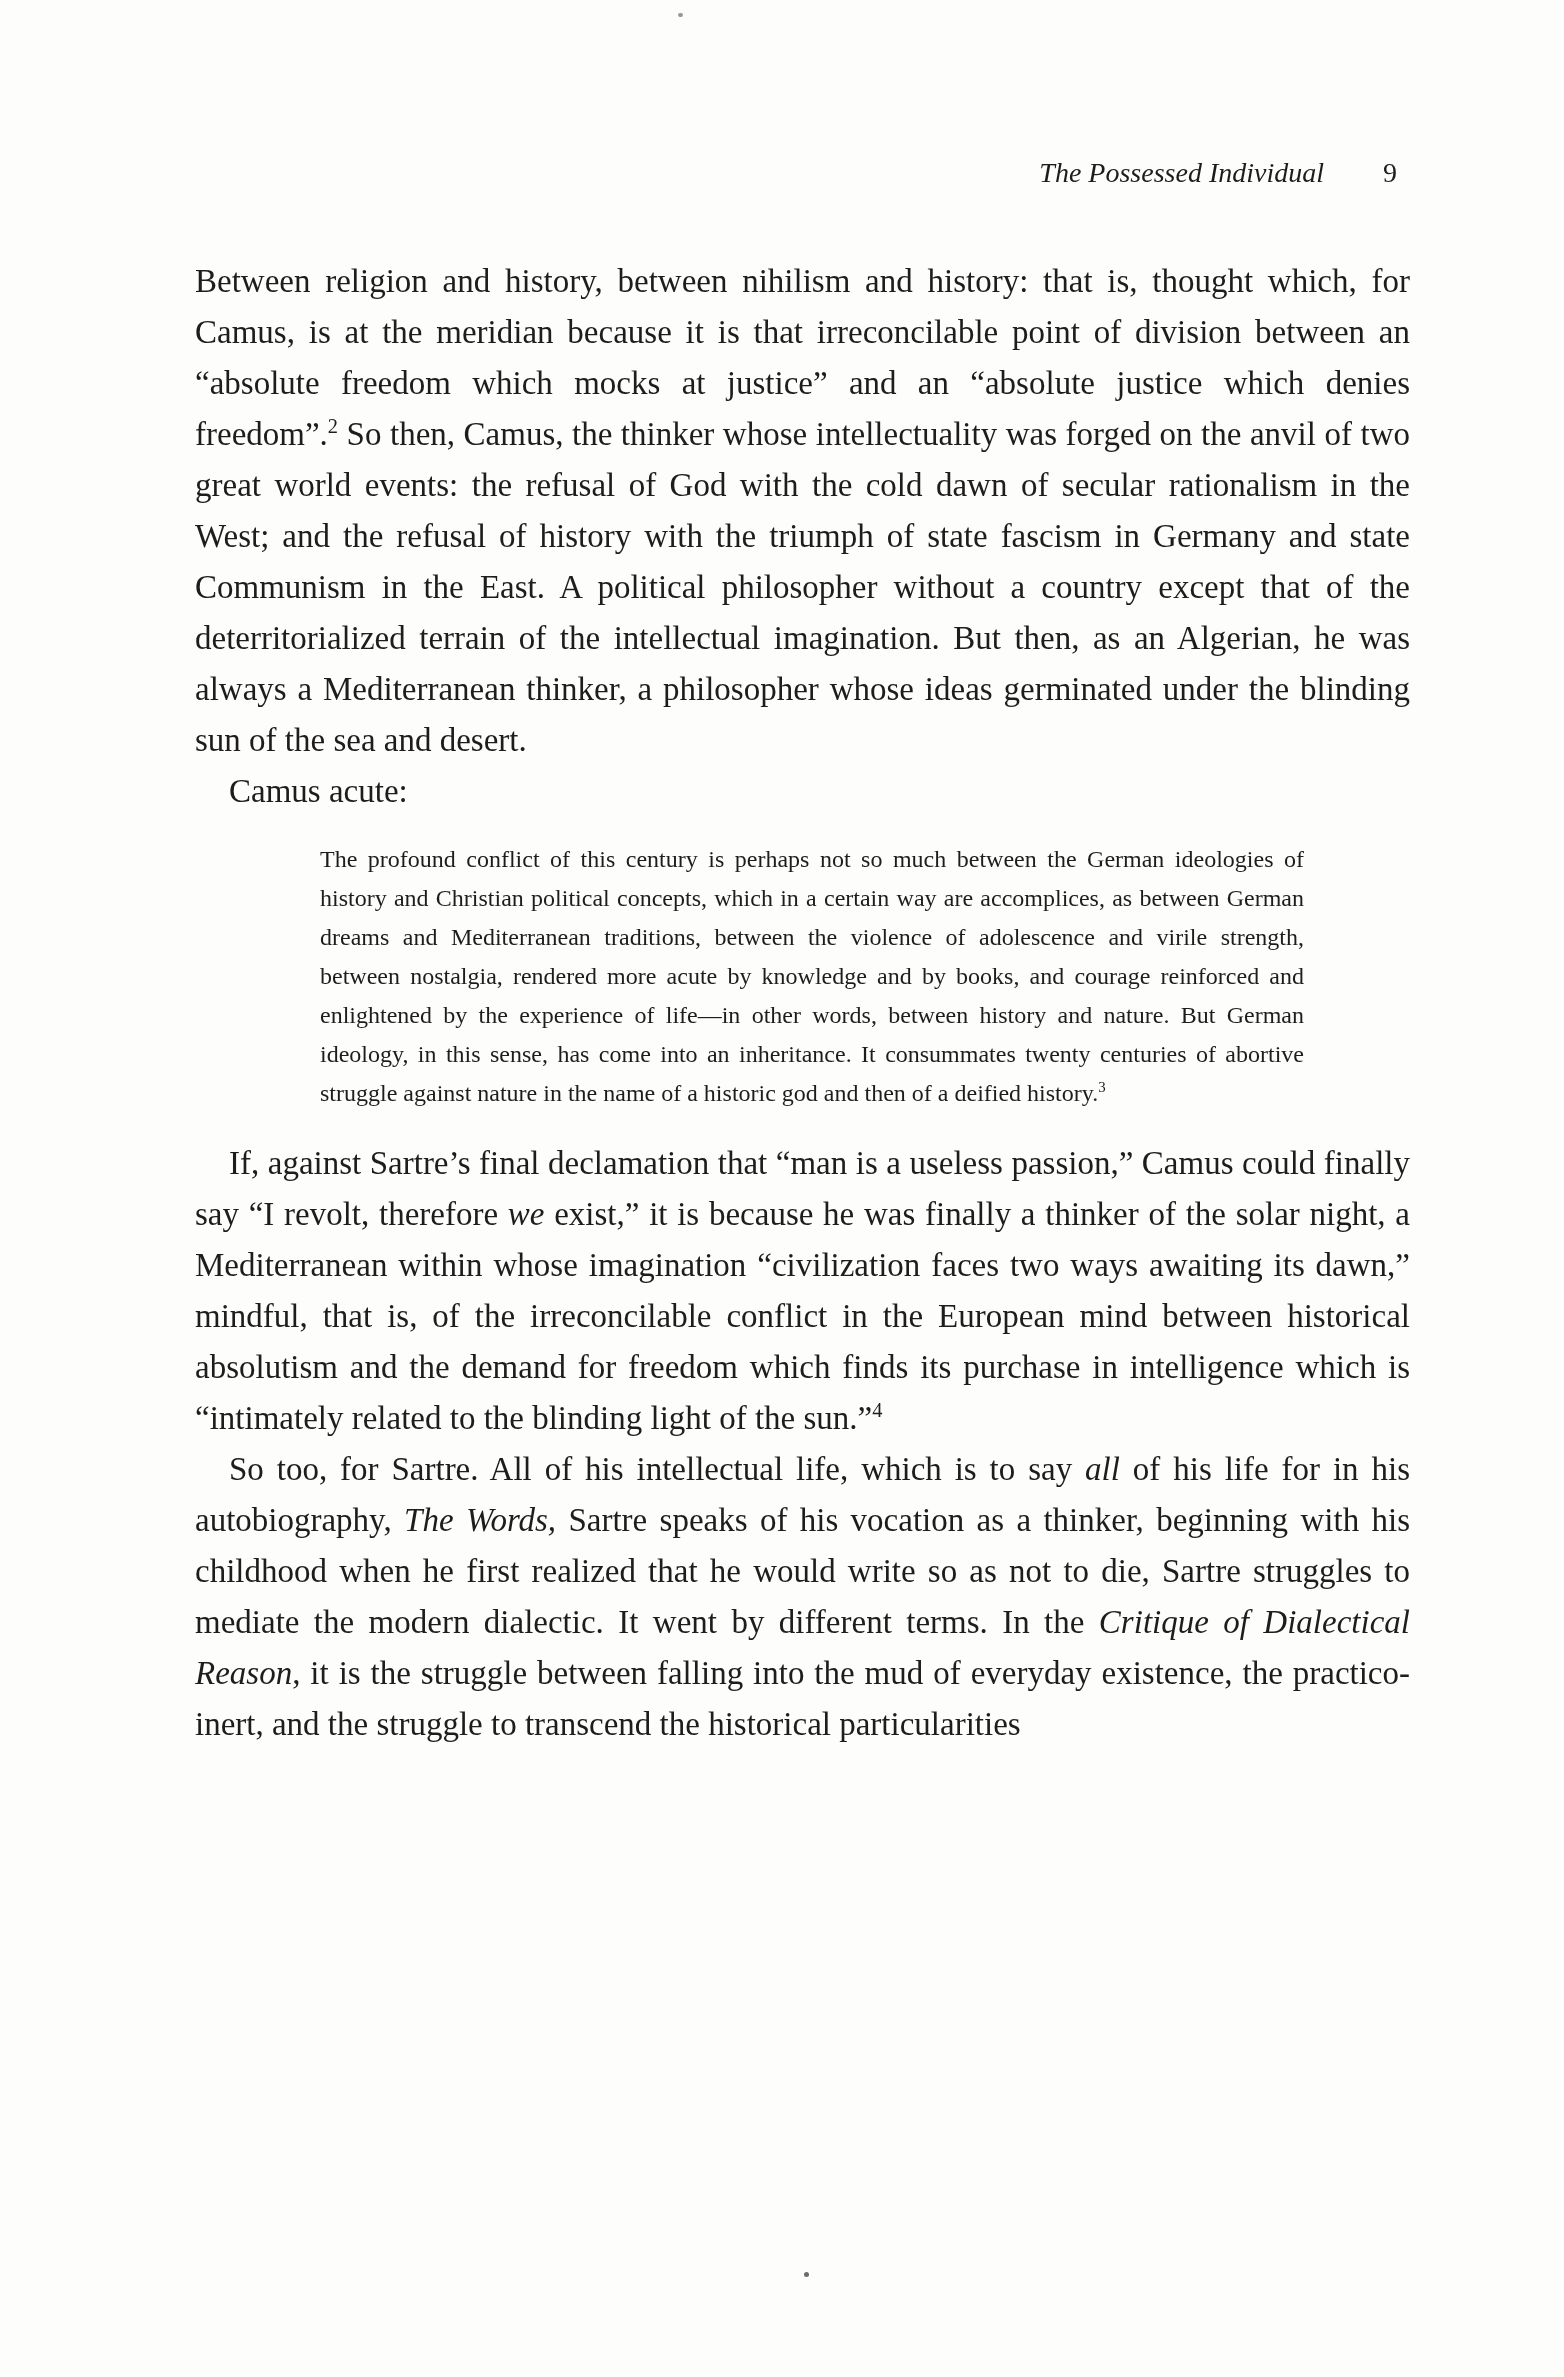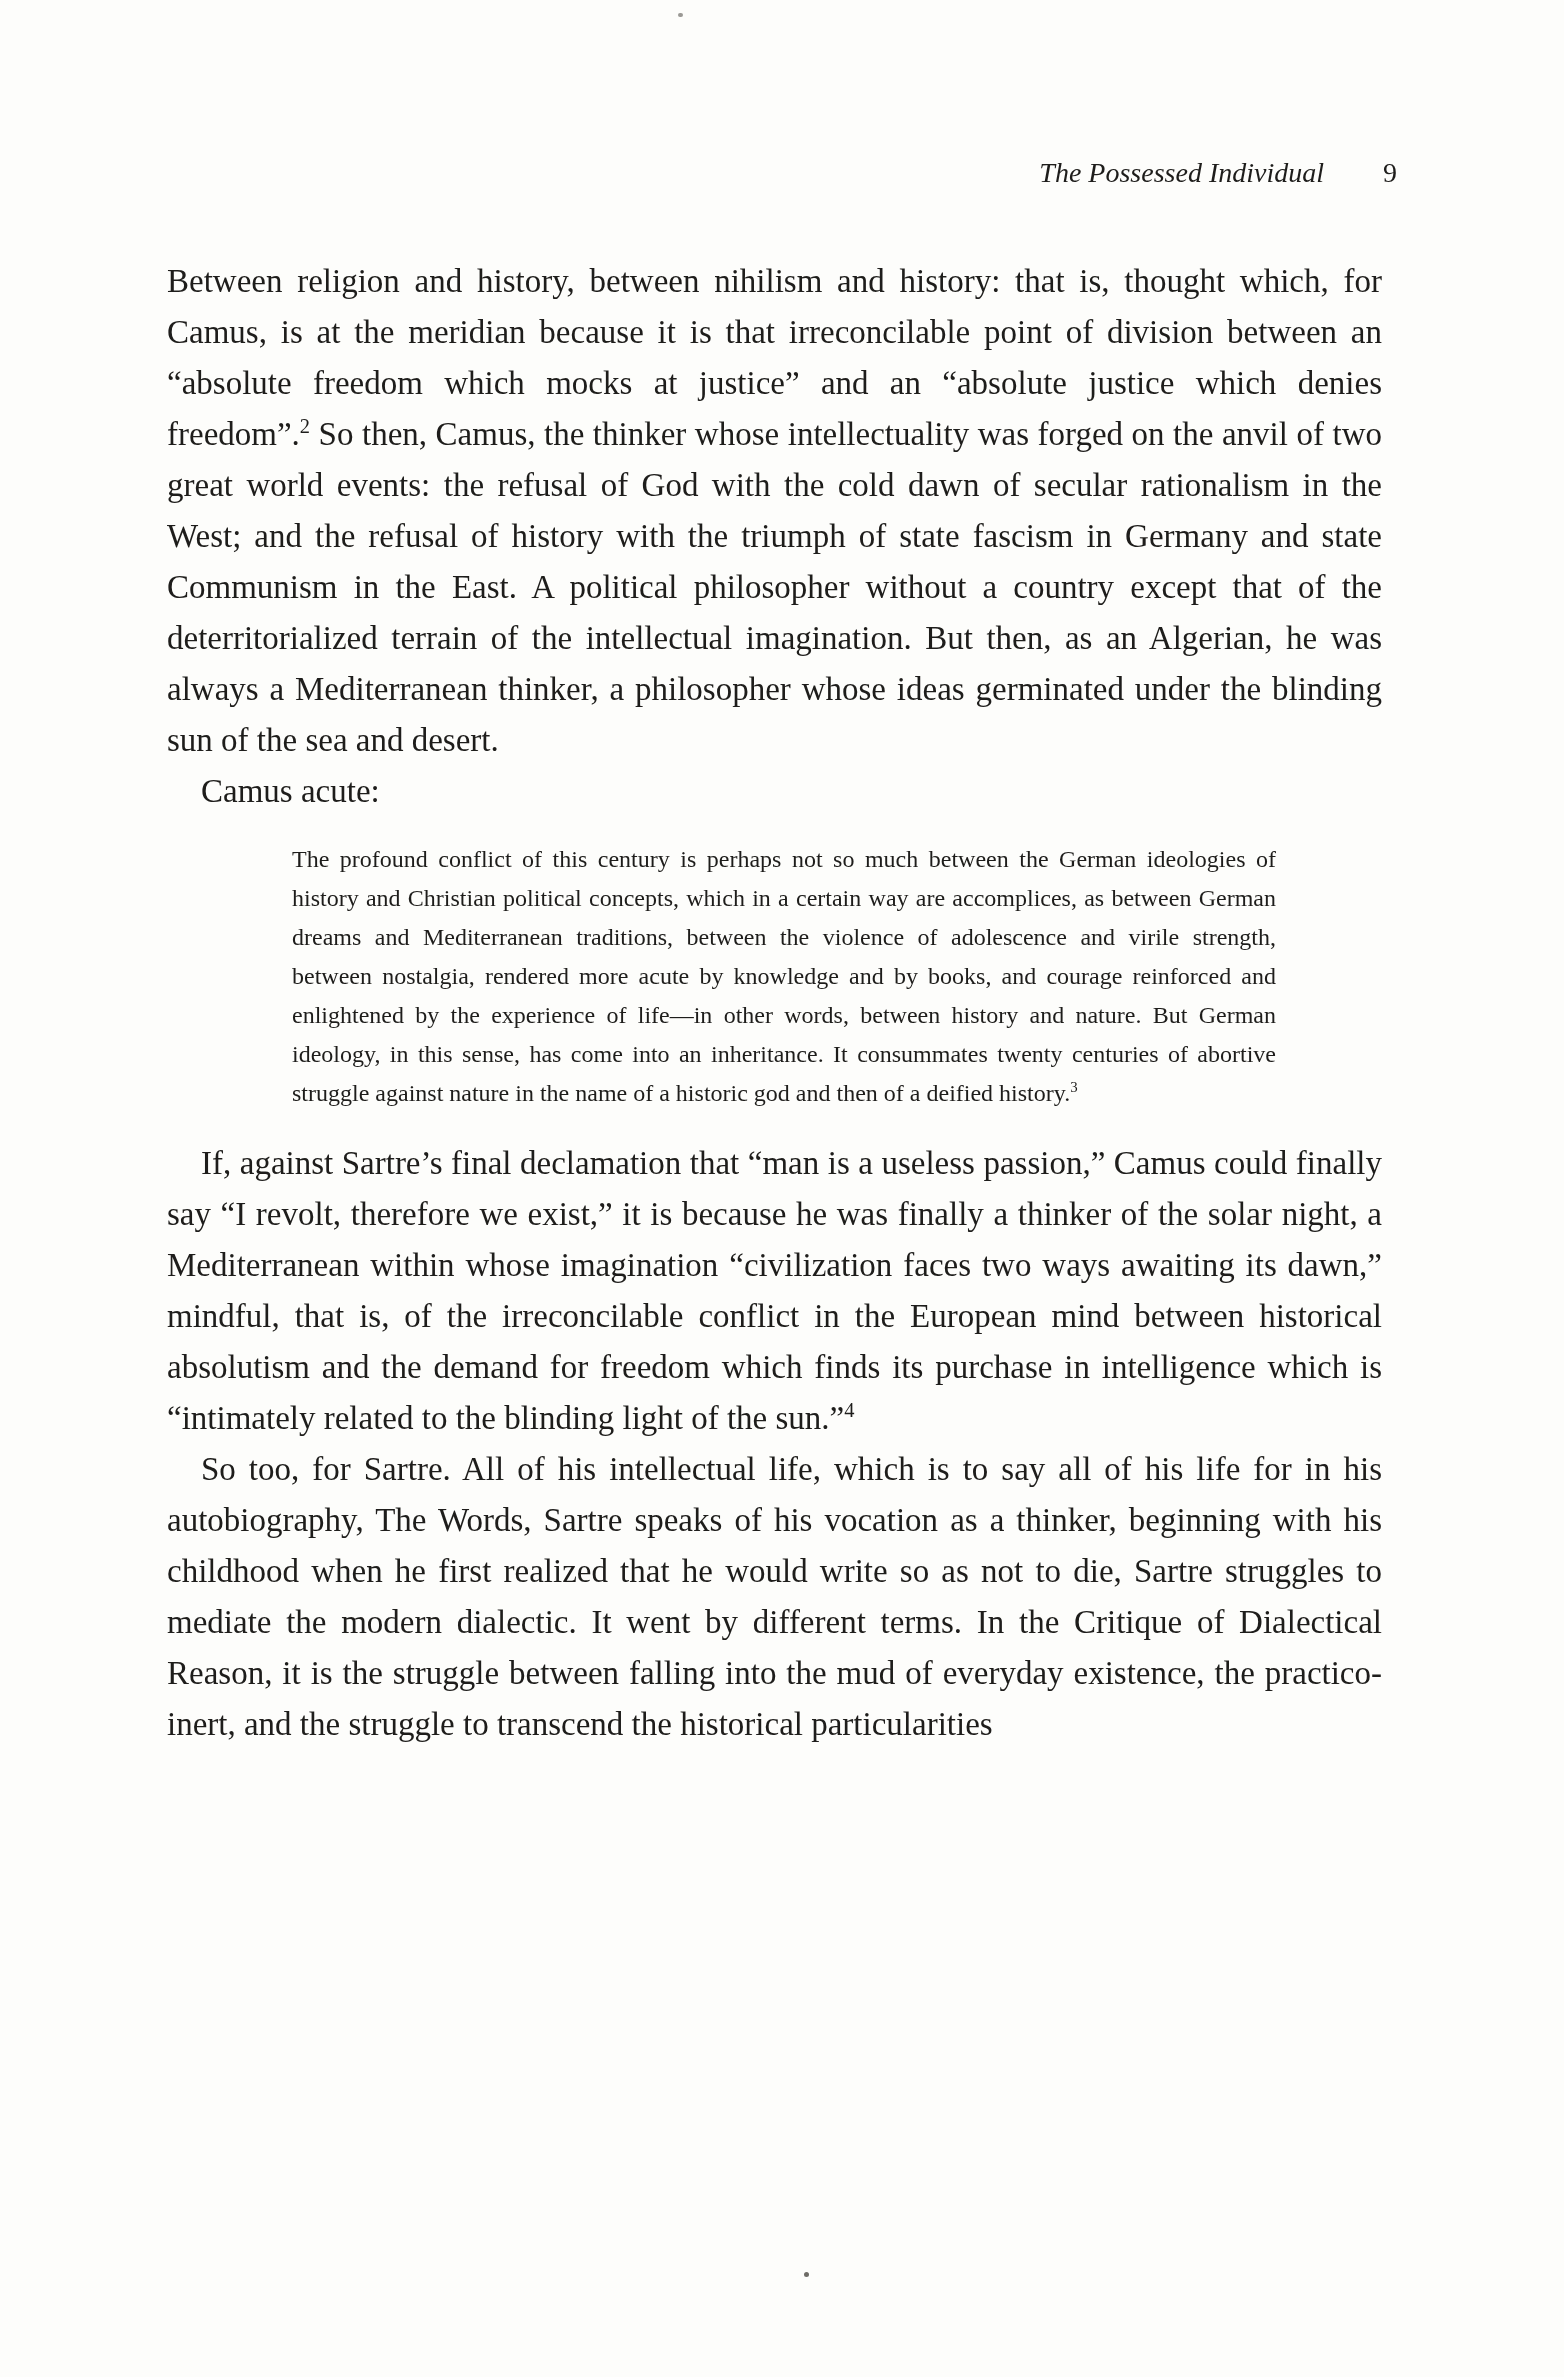--- a/index.html
+++ b/index.html
@@ -33,21 +33,21 @@
     font-style: italic;
   }
   .page-number {
     display: inline-block;
     margin-left: 52px;
     font-style: normal;
   }
   .body-text {
     position: absolute;
     top: 256px;
-    left: 167px;
+    left: 195px;
     width: 1215px;
   }
   p.para {
     margin: 0;
     font-size: 33px;
     line-height: 51px;
     text-align: justify;
     text-justify: inter-word;
   }
   p.para.indent {
@@ -60,20 +60,21 @@
     line-height: 39px;
     text-align: justify;
     text-justify: inter-word;
   }
   sup {
     font-size: 0.62em;
     line-height: 0;
     vertical-align: super;
   }
   .italic {
+    font-style: italic;
   }
   .artifact {
     position: absolute;
     background: #4a4741;
     border-radius: 50%;
   }
   .artifact-top {
     left: 678px;
     top: 12.5px;
     width: 4.5px;

